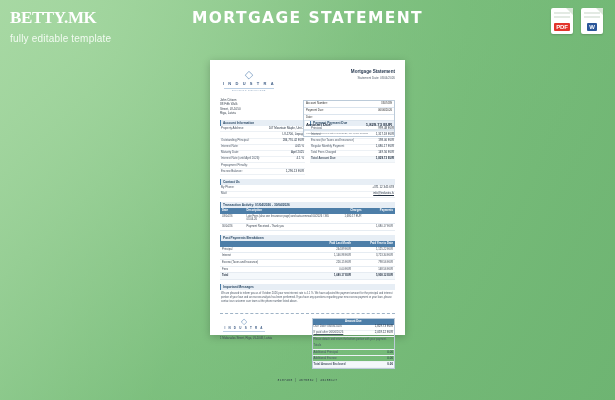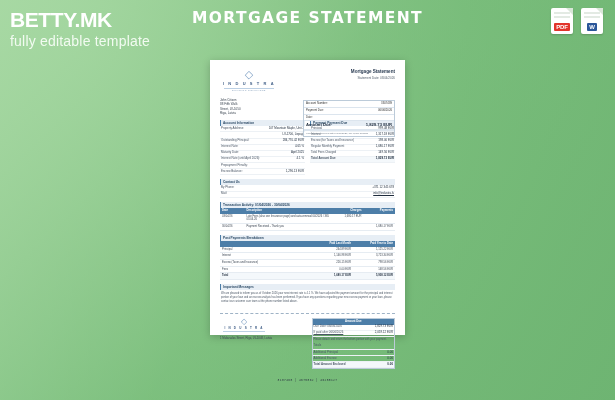--- a/index.html
+++ b/index.html
@@ -16,28 +16,28 @@
     background:
       radial-gradient(circle at 12% 8%, #a8d9a4 0%, #8cc78b 35%, #7bbf7d 60%, #6fb673 100%);
   }
   .bg2 {
     position:absolute; inset:0;
     background:linear-gradient(120deg, rgba(168,217,164,0.9) 0%, rgba(124,191,125,0.5) 45%, rgba(110,180,114,0.85) 100%);
   }
   
   .brand {
     position:absolute; left:10px; top:8px;
-    color:#ffffff; font-weight:bold; font-size:21px;
+    color:#ffffff; font-weight:bold; font-size:17px;
     letter-spacing:-0.4px;
-    font-family:Liberation Sans, sans-serif;
+    font-family:Liberation Serif, serif;
   }
   .brand .dot { color:#ffffff; }
   .subtitle {
     position:absolute; left:10px; top:33px;
-    color:#f2fbf1; font-size:14px; letter-spacing:0.2px;
+    color:#f2fbf1; font-size:10px; letter-spacing:0.2px;
   }
   .doctitle {
     position:absolute; left:0; right:0; top:9px;
     text-align:center;
     color:#ffffff; font-weight:bold; font-size:15.5px;
     letter-spacing:1.4px;
     font-family:"DejaVu Sans", sans-serif;
   }
   
   .badges { position:absolute; right:12px; top:8px; display:flex; gap:8px; }

